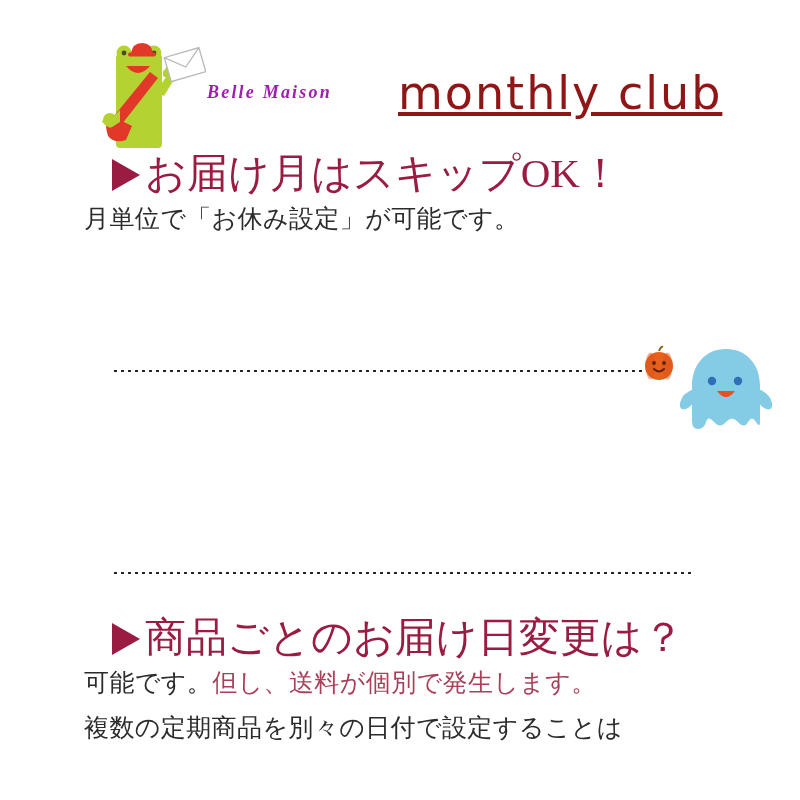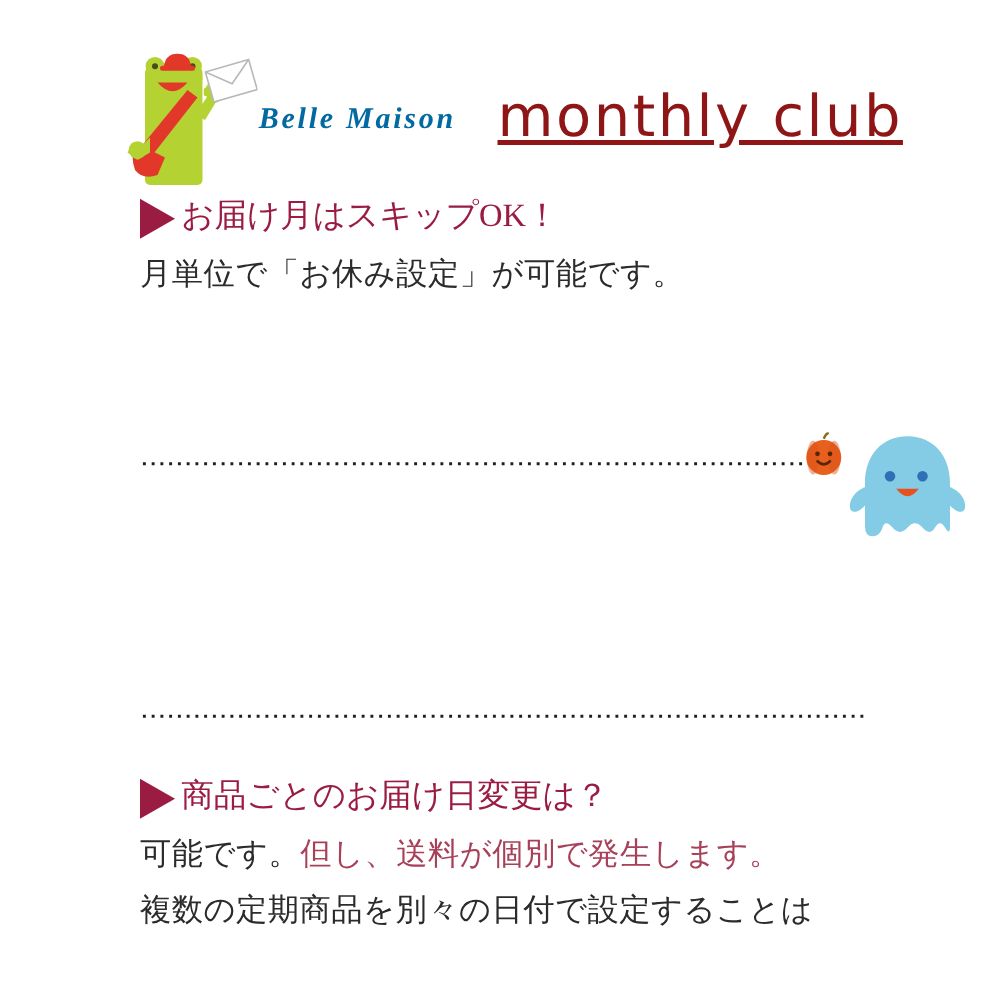--- a/index.html
+++ b/index.html
@@ -39,23 +39,23 @@
     height: 118px;
   }
 
   .brand-name {
     position: absolute;
     left: 207px;
     top: 64px;
     font-family: "Liberation Serif", "DejaVu Serif", serif;
     font-style: italic;
     font-weight: 700;
-    font-size: 24px;
+    font-size: 18px;
     letter-spacing: 2.2px;
-    color: #0369a1;
+    color: #a21caf;
     white-space: nowrap;
   }
 
   .club-title {
     position: absolute;
     left: 398px;
     top: 48px;
     font-family: "DejaVu Sans", sans-serif;
     font-weight: 400;
     font-size: 46px;
@@ -72,21 +72,21 @@
     width: 800px;
   }
   #section-1 { top: 150px; }
   #section-2 { top: 392px; }
   #section-3 { top: 614px; }
 
   .heading {
     position: relative;
     padding-left: 112px;
     font-family: "Liberation Serif", "DejaVu Serif", serif;
-    font-size: 26px;
+    font-size: 41px;
     font-weight: 400;
     color: #9b1c43;
     letter-spacing: 0px;
     line-height: 46px;
     white-space: nowrap;
   }
 
   .tri {
     position: absolute;
     left: 112px;
@@ -96,21 +96,21 @@
     border-top: 16px solid transparent;
     border-bottom: 16px solid transparent;
     border-left: 28px solid #9b1c43;
   }
   .heading .htext {
     display: inline-block;
     margin-left: 33px;
   }
 
   .body-lines {
-    padding-left: 112px;
+    padding-left: 84px;
     font-family: "DejaVu Sans", "Liberation Sans", sans-serif;
     font-size: 25px;
     font-weight: 300;
     color: #2b2b2b;
     line-height: 45px;
     white-space: nowrap;
     letter-spacing: 0.4px;
   }
   .body-lines .line { display: block; }
   .accent-red { color: #a8405a; }

